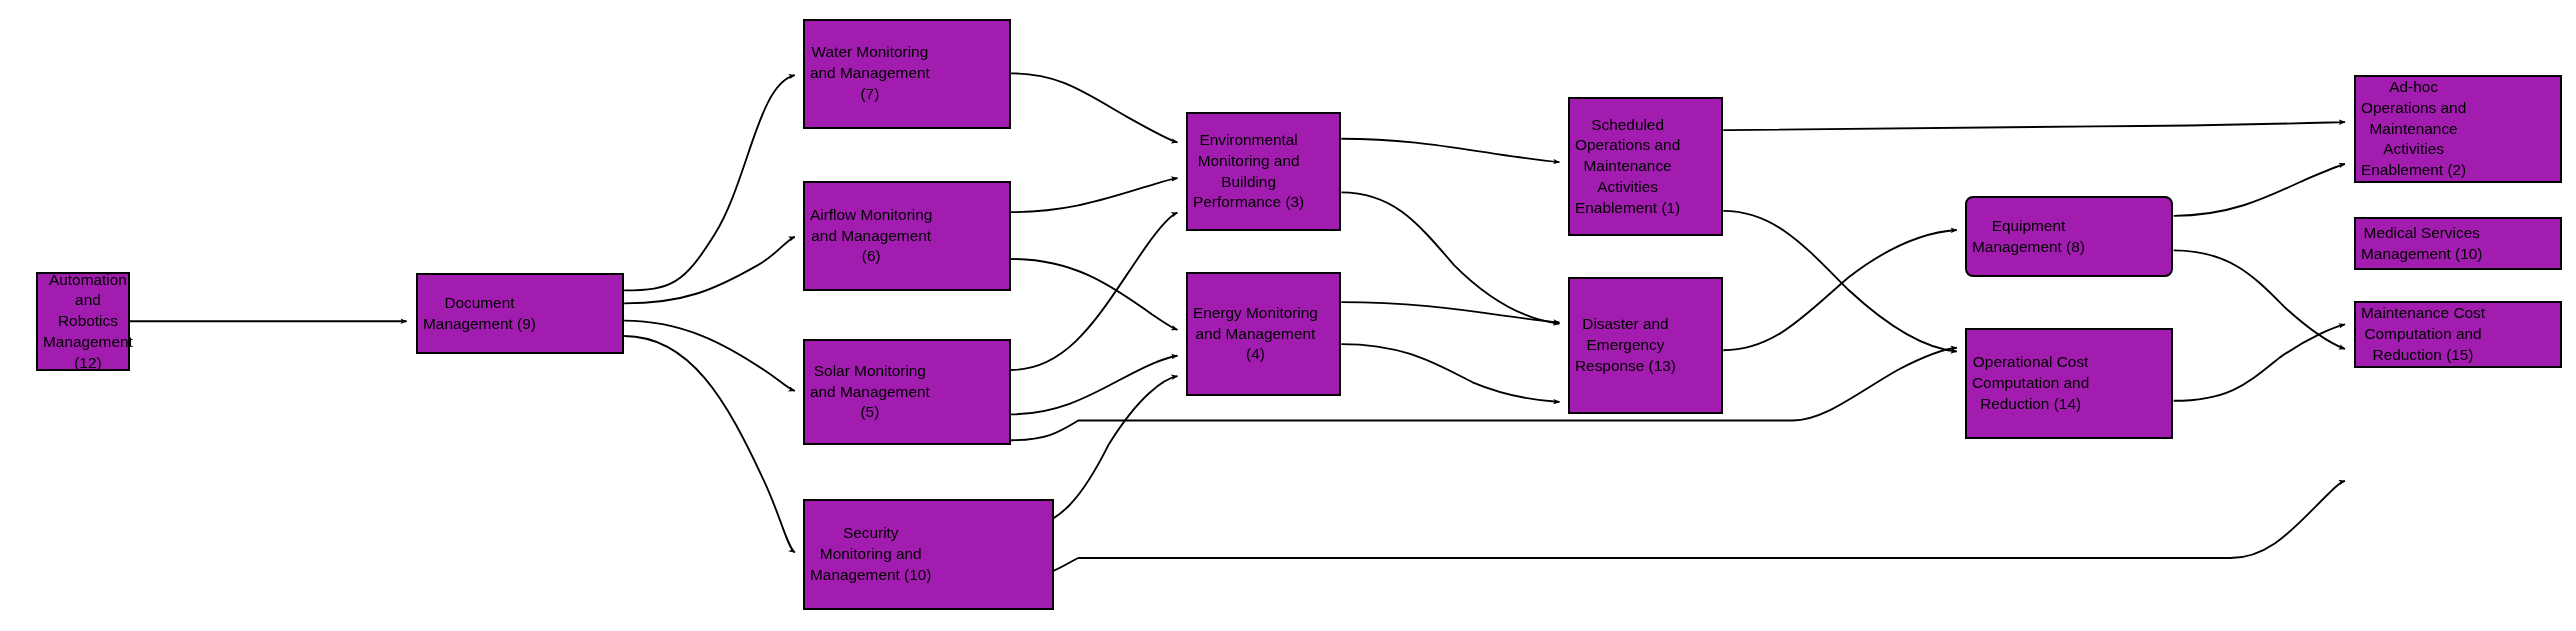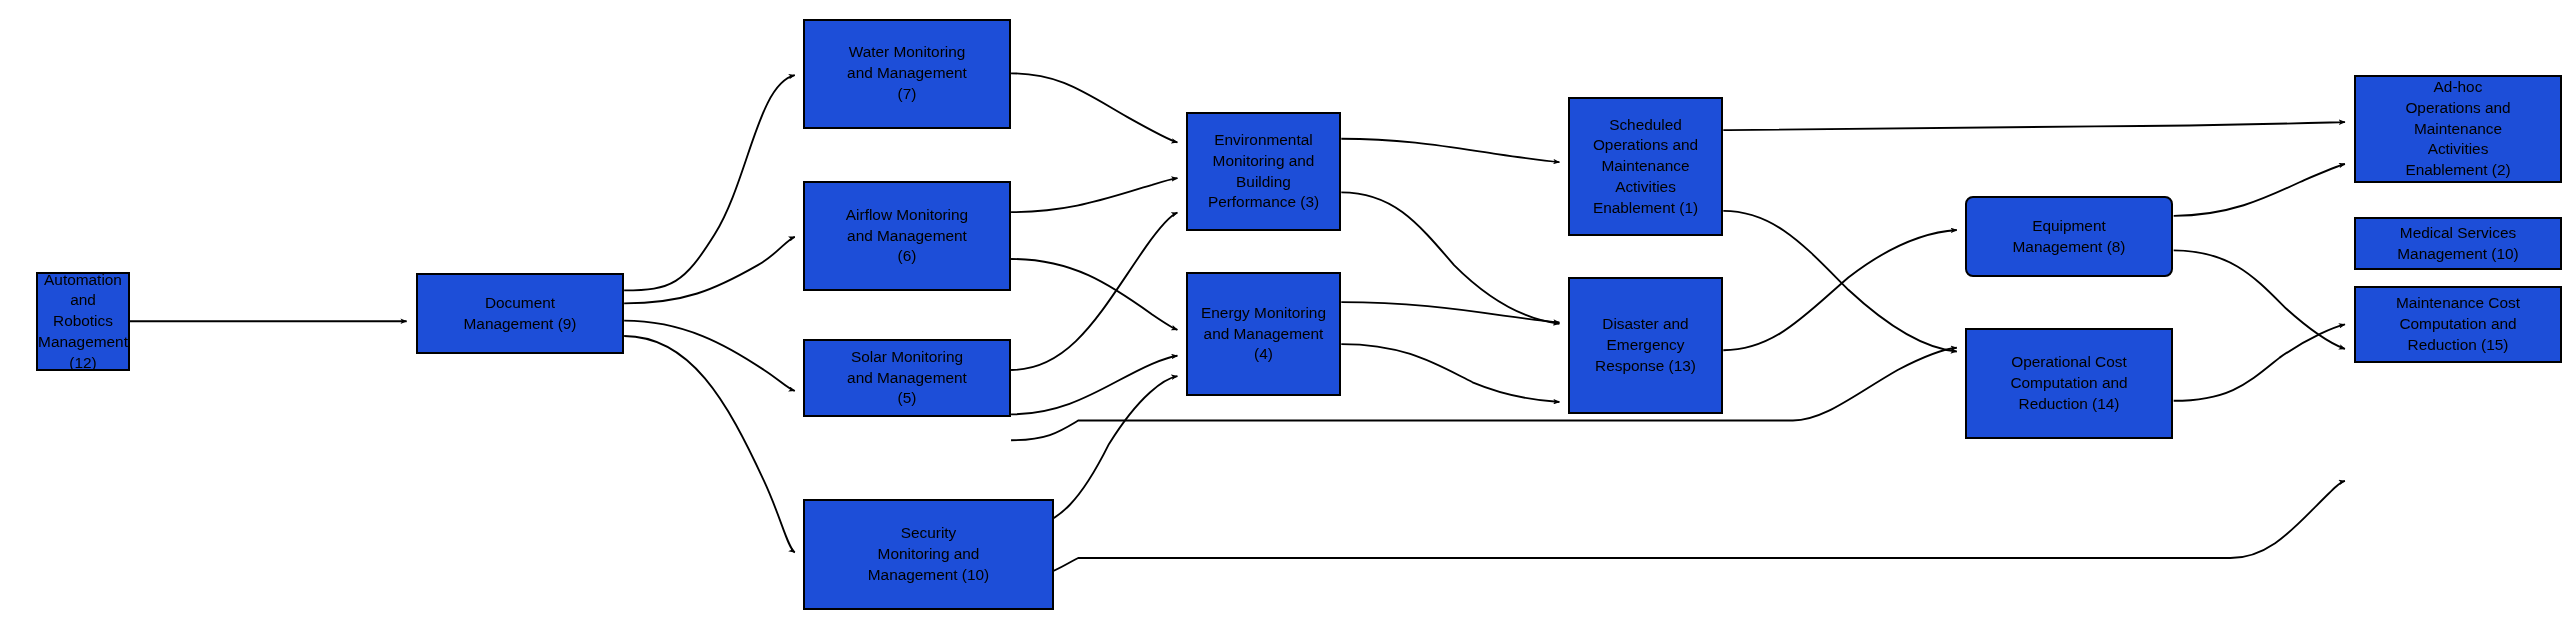--- a/index.html
+++ b/index.html
@@ -3,25 +3,25 @@
 <meta charset="utf-8">
 <title>Capability Flow Diagram</title>
 <style>
   html,body{margin:0;padding:0;background:#ffffff;}
   body{font-family:"Liberation Sans",sans-serif;}
   #canvas{position:relative;width:2576px;height:632px;background:#ffffff;overflow:hidden;}
   #edge-layer{position:absolute;left:0;top:0;width:2576px;height:632px;}
   .node{
     position:absolute;
     box-sizing:border-box;
-    background:#1d4ed8;
+    background:#a21caf;
     border:2.5px solid #000000;
     display:flex;
     align-items:center;
-    justify-content:center;
+    justify-content:flex-start;
     text-align:center;
     color:#000000;
     font-family:"Liberation Sans",sans-serif;
     font-size:15.4px;
     line-height:1.35;
     padding:2.5px 5px;
     letter-spacing:0px;
     z-index:5;
   }
   .node span{display:block;width:100%;}
@@ -83,21 +83,21 @@
           <span>(7)</span>
         </div>
       </div>
       <div class="node" style="left: 803px; top: 181px; width: 208px; height: 110px;">
         <div>
           <span>Airflow Monitoring</span>
           <span>and Management</span>
           <span>(6)</span>
         </div>
       </div>
-      <div class="node" style="left: 803px; top: 339px; width: 208px; height: 78px;">
+      <div class="node" style="left: 803px; top: 339px; width: 208px; height: 106px;">
         <div>
           <span>Solar Monitoring</span>
           <span>and Management</span>
           <span>(5)</span>
         </div>
       </div>
       <div class="node" style="left: 803px; top: 499px; width: 251px; height: 111px;">
         <div>
           <span>Security</span>
           <span>Monitoring and</span>
@@ -156,21 +156,21 @@
           <span>Activities</span>
           <span>Enablement (2)</span>
         </div>
       </div>
       <div class="node" style="left: 2354px; top: 217px; width: 208px; height: 53px;">
         <div>
           <span>Medical Services</span>
           <span>Management  (10)</span>
         </div>
       </div>
-      <div class="node" style="left: 2354px; top: 286px; width: 208px; height: 77px;">
+      <div class="node" style="left: 2354px; top: 301px; width: 208px; height: 67px;">
         <div>
           <span>Maintenance Cost</span>
           <span>Computation and</span>
           <span>Reduction (15)</span>
         </div>
       </div>
     </div>
 </div>
 
 

